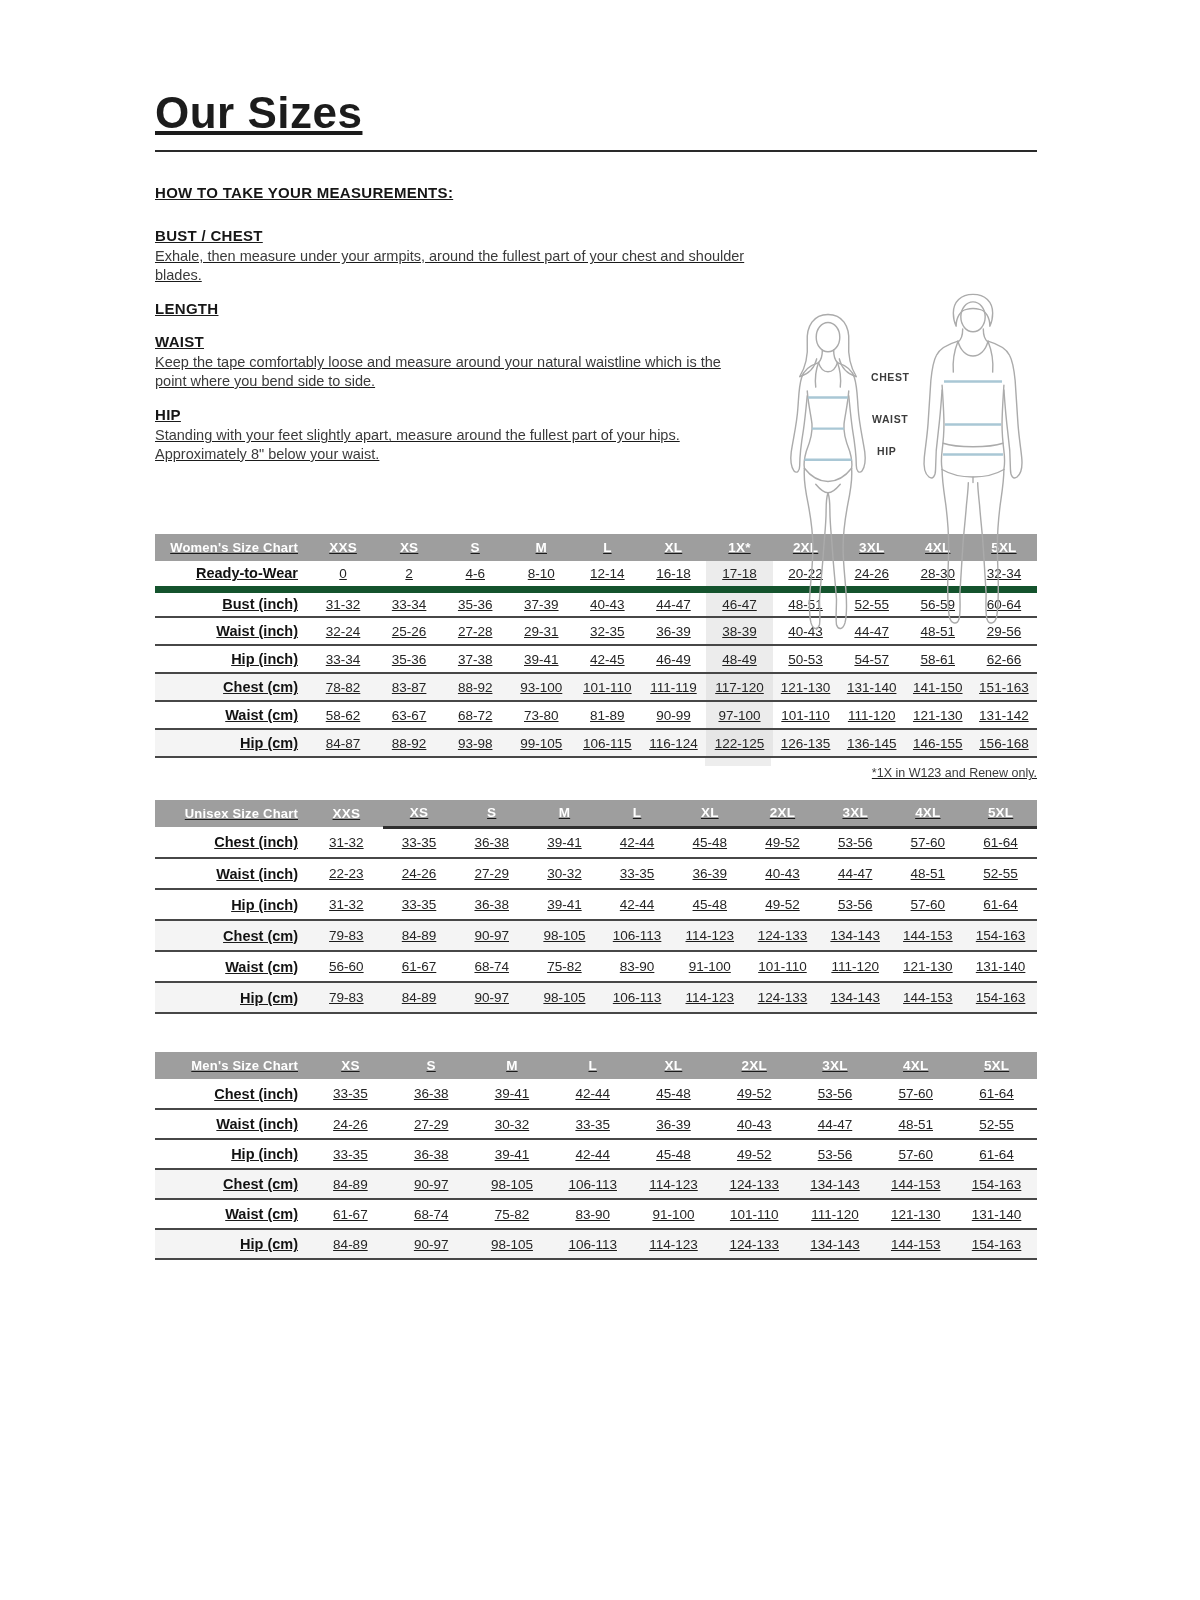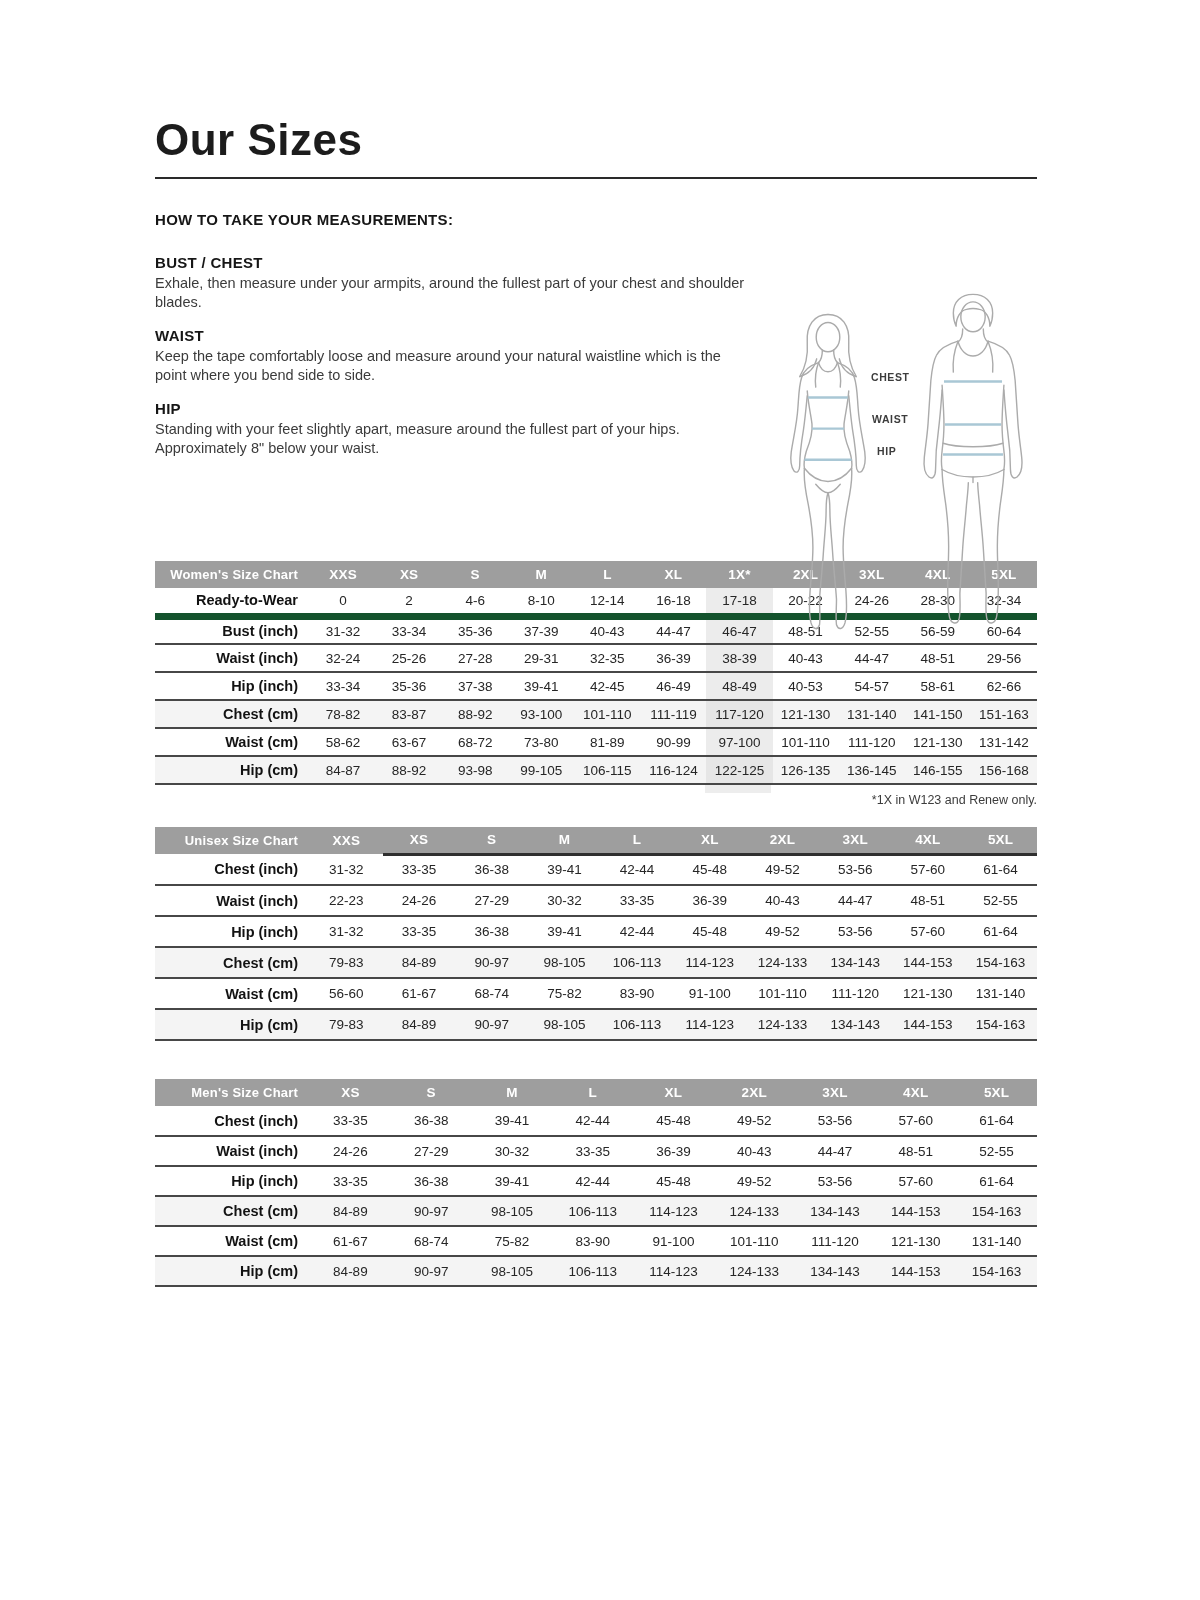--- a/index.html
+++ b/index.html
@@ -8,21 +8,21 @@
     --hl:#ececec;
     --hl-shaded:#e6e6e6;
     --line-blue:#a9c7d5;
     --border-dark:#474747;
     --text-dark:#1b1b1b;
     --text-body:#3b3b3b;
   }
   *{box-sizing:border-box;margin:0;padding:0;}
   html,body{width:1200px;height:1600px;background:#ffffff;overflow:hidden;}
   body{font-family:"Liberation Sans","DejaVu Sans",sans-serif;color:var(--text-dark);position:relative;}
-  .content{padding:117px 163px 0 155px;position:relative;}
+  .content{padding:90px 163px 0 155px;position:relative;text-decoration:underline;}
   h1.page-title{font-size:44px;font-weight:800;letter-spacing:0.5px;color:#1c1c1c;line-height:1.05;margin-bottom:14px;}
   .title-rule{height:2px;background:#2a2a2a;width:100%;margin-bottom:32px;}
   .intro-row{position:relative;height:350px;}
   .howto{font-size:15px;font-weight:bold;letter-spacing:0.3px;color:#161616;margin-bottom:26px;}
   .m-section{width:590px;}
   .m-head{font-size:15px;font-weight:bold;letter-spacing:0.3px;color:#161616;margin:16px 0 3px;}
   .m-body{font-size:14.5px;line-height:1.28;color:var(--text-body);}
   
   .figures{position:absolute;left:11px;top:0;width:1200px;height:660px;pointer-events:none;}
   .fig{position:absolute;}
@@ -59,20 +59,21 @@
   <h1 class="page-title">Our Sizes</h1>
   <div class="title-rule"></div>
 
   <div class="intro-row">
     <div class="howto">HOW TO TAKE YOUR MEASUREMENTS:</div>
     <div class="m-section">
       <div class="m-head">BUST / CHEST</div>
       <p class="m-body">Exhale, then measure under your armpits, around the fullest part of your chest and shoulder blades.</p>
     </div>
     <div class="m-section">
+      <div class="m-head">LENGTH</div>
     </div>
     <div class="m-section">
       <div class="m-head">WAIST</div>
       <p class="m-body">Keep the tape comfortably loose and measure around your natural waistline which is the point where you bend side to side.</p>
     </div>
     <div class="m-section">
       <div class="m-head">HIP</div>
       <p class="m-body">Standing with your feet slightly apart, measure around the fullest part of your hips. Approximately 8" below your waist.</p>
     </div>
   </div>
@@ -155,21 +156,21 @@
             </tr>
             <tr>
               <td class="row-label">Hip (inch)</td>
               <td>33-34</td>
               <td>35-36</td>
               <td>37-38</td>
               <td>39-41</td>
               <td>42-45</td>
               <td>46-49</td>
               <td class="hl">48-49</td>
-              <td>40-53</td>
+              <td>50-53</td>
               <td>54-57</td>
               <td>58-61</td>
               <td>62-66</td>
             </tr>
             <tr class="shaded">
               <td class="row-label">Chest (cm)</td>
               <td>78-82</td>
               <td>83-87</td>
               <td>88-92</td>
               <td>93-100</td>

